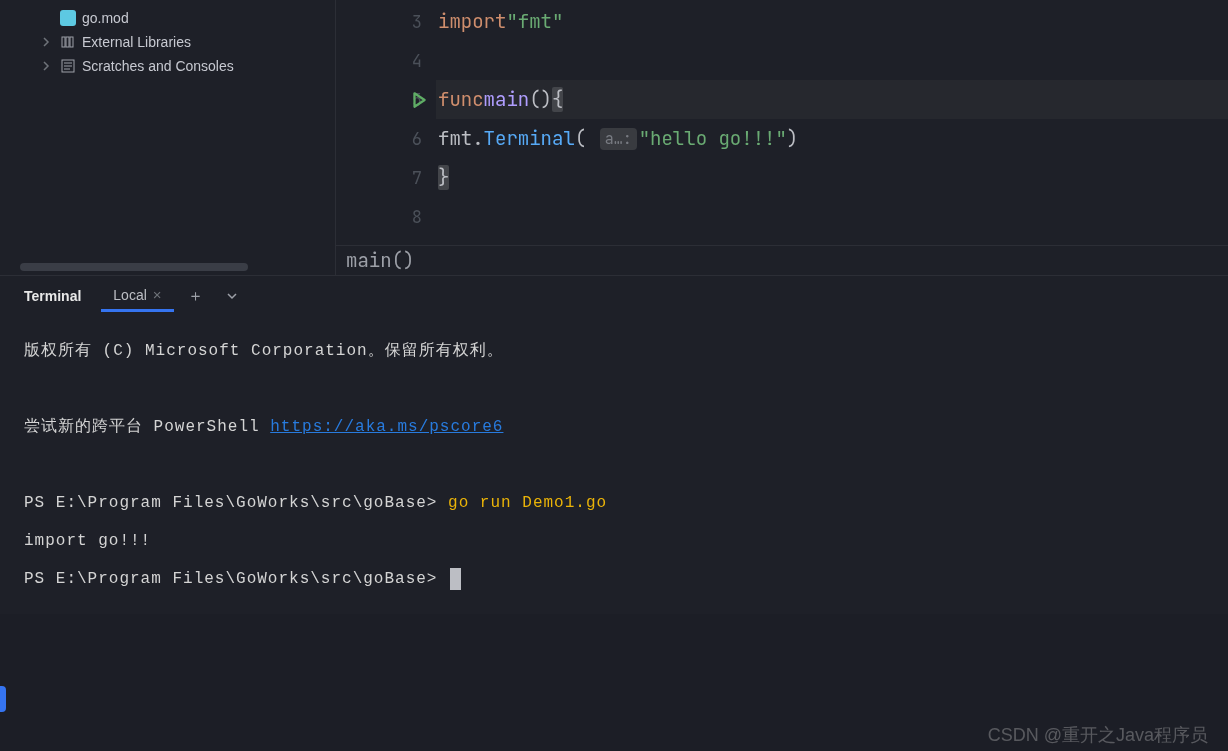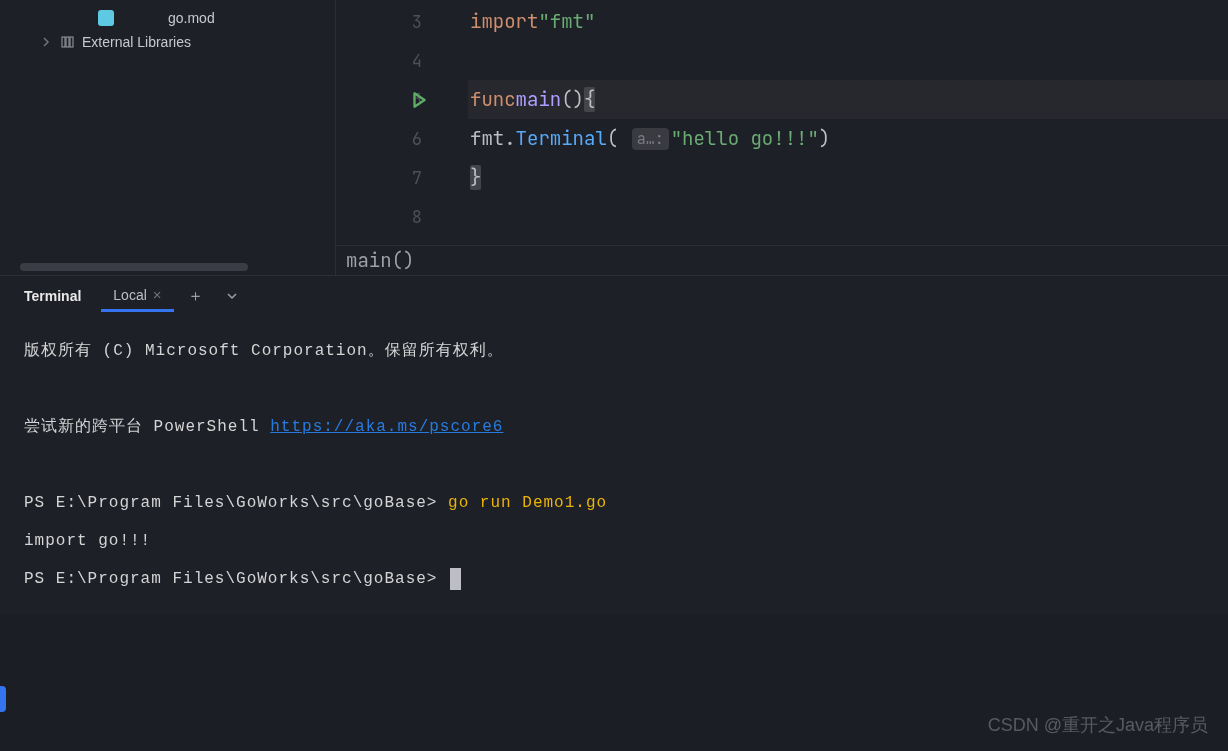--- a/index.html
+++ b/index.html
@@ -23,21 +23,21 @@
   position: relative;
 }
 .tree-item {
   display: flex;
   align-items: center;
   padding: 4px 0;
   font-size: 14px;
   color: #c7c9d1;
   cursor: pointer;
 }
-.tree-item.file { padding-left: 98px; gap: 48px; }
+.tree-item.file { padding-left: 60px; }
 .tree-item.lib { padding-left: 38px; }
 .chevron {
   width: 16px; height: 16px;
   display: inline-flex;
   align-items: center; justify-content: center;
   margin-right: 6px;
   color: #6f737a;
 }
 .chevron svg { width: 10px; height: 10px; }
 .tree-icon {
@@ -102,21 +102,20 @@
 .run-gutter {
   position: absolute;
   right: 0px;
   display: flex;
   align-items: center;
 }
 .run-gutter svg { width: 18px; height: 18px; }
 .code-content {
   flex: 1;
   padding-top: 2px;
-  margin-left: 32px;
 }
 .code-line {
   height: 39px;
   display: flex;
   align-items: center;
   padding-left: 2px;
   white-space: pre;
 }
 .code-line.current {
   background: #26282e;
@@ -199,21 +198,21 @@
 .term-cmd { color: #eab308; }
 .term-cursor {
   display: inline-block;
   width: 11px; height: 22px;
   background: #bcbec4;
   vertical-align: middle;
   margin-left: 2px;
 }
 .watermark {
   position: absolute;
-  bottom: 14px; right: 20px;
+  bottom: 4px; right: 20px;
   color: rgba(200,200,200,0.35);
   font-size: 18px;
 }
 .left-edge {
   position: absolute;
   left: 0; top: 686px;
   width: 6px; height: 26px;
   background: #3574f0;
   border-radius: 0 4px 4px 0;
 }
@@ -237,20 +236,36 @@
       </span>
       <span class="tree-icon lib-icon">
         <svg width="16" height="16" viewBox="0 0 16 16">
             <rect x="2" y="3" width="3" height="10" fill="none" stroke="currentColor"></rect>
             <rect x="6" y="3" width="3" height="10" fill="none" stroke="currentColor"></rect>
             <rect x="10" y="3" width="3" height="10" fill="none" stroke="currentColor"></rect>
           </svg>
       </span>
       <span>External Libraries</span>
     </div>
+    <div class="tree-item lib">
+      <span class="chevron">
+        <svg viewBox="0 0 10 10">
+            <path d="M3 1 L7 5 L3 9" fill="none" stroke="currentColor" stroke-width="1.5"></path>
+          </svg>
+      </span>
+      <span class="tree-icon scratch-icon">
+        <svg width="16" height="16" viewBox="0 0 16 16">
+            <rect x="2" y="2" width="12" height="12" fill="none" stroke="currentColor"></rect>
+            <line x1="4" y1="5" x2="12" y2="5" stroke="currentColor"></line>
+            <line x1="4" y1="8" x2="12" y2="8" stroke="currentColor"></line>
+            <line x1="4" y1="11" x2="10" y2="11" stroke="currentColor"></line>
+          </svg>
+      </span>
+      <span>Scratches and Consoles</span>
+    </div>
     <div class="sidebar-scrollbar"></div>
   </div>
 
   <div class="editor">
     <div class="code-area">
       <div class="gutter">
         <div class="gutter-line">
             <span class="line-num">3</span>
           </div>
         <div class="gutter-line">

